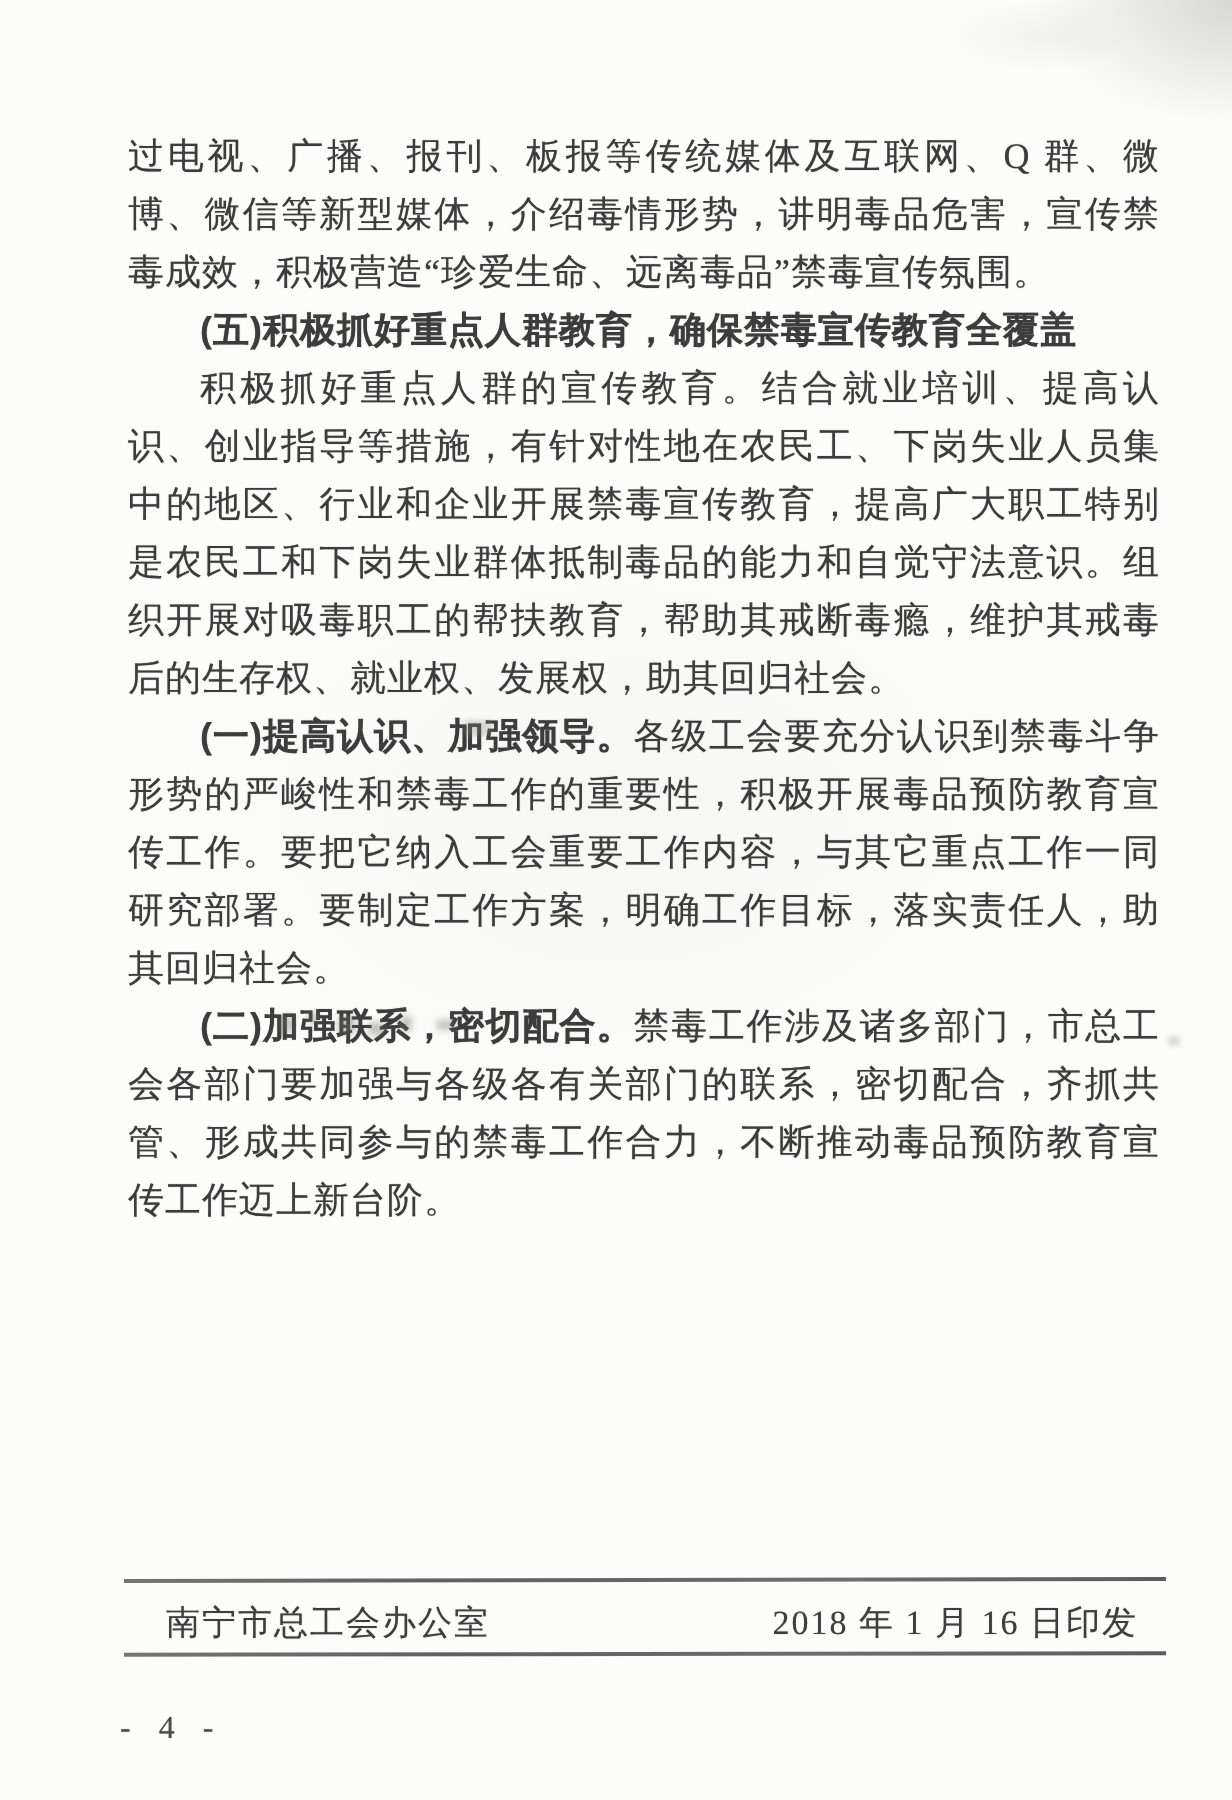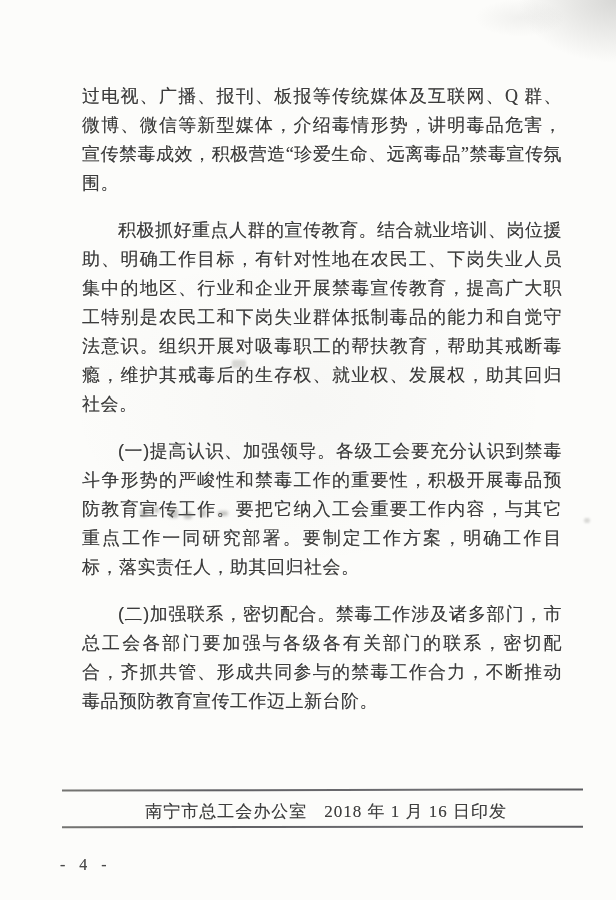--- a/index.html
+++ b/index.html
@@ -29,30 +29,30 @@
     top: 64px;
     width: 516px;
     font-size: 18px;
     line-height: 29px;
     color: #3c3c3c;
     text-align: justify;
     letter-spacing: 0.5px;
     text-shadow: 0 0 0.5px rgba(70,70,70,0.55);
   }
   .content p {
-    margin: 18px;
+    margin: 0;
   }
   .indent {
     text-indent: 2em;
   }
   .sec6 {
     margin-top: 6px !important;
   }
   .lead-bold {
-    font-weight: 400;
+    font-weight: 700;
     font-family: "Liberation Sans", "DejaVu Sans", sans-serif;
     letter-spacing: 0.2px;
   }
   .bold-line {
     font-weight: 700;
     font-family: "Liberation Sans", "DejaVu Sans", sans-serif;
   }
   
   .smudge {
     position: absolute;
@@ -91,21 +91,21 @@
   }
   .rule-top { top: 789px; transform: rotate(-0.12deg); }
   .rule-bottom { top: 826px; transform: rotate(-0.08deg); }
   .footer-row {
     position: absolute;
     left: 62px;
     top: 798px;
     width: 521px;
     height: 26px;
     display: flex;
-    justify-content: center;
+    justify-content: space-between;
     align-items: center;
     font-size: 17px;
     color: #3e3e3e;
     letter-spacing: 1px;
     text-shadow: 0 0 0.5px rgba(70,70,70,0.5);
   }
   .footer-issuer { padding-left: 21px; }
   .footer-date { padding-right: 14px; margin-left: 17px; }
   .page-number {
     position: absolute;
@@ -119,22 +119,23 @@
 </style>
 </head>
 <body>
 
 <div class="page">
 
   <div class="content">
 
     <p>过电视、广播、报刊、板报等传统媒体及互联网、Q 群、微博、微信等新型媒体，介绍毒情形势，讲明毒品危害，宣传禁毒成效，积极营造“珍爱生命、远离毒品”禁毒宣传氛围。</p>
 
+    <p class="indent bold-line">(五)积极抓好重点人群教育，确保禁毒宣传教育全覆盖</p>
 
-    <p class="indent">积极抓好重点人群的宣传教育。结合就业培训、岗位援助、明确工作目标，有针对性地在农民工、下岗失业人员集中的地区、行业和企业开展禁毒宣传教育，提高广大职工特别是农民工和下岗失业群体抵制毒品的能力和自觉守法意识。组织开展对吸毒职工的帮扶教育，帮助其戒断毒瘾，维护其戒毒后的生存权、就业权、发展权，助其回归社会。</p>
+    <p class="indent">积极抓好重点人群的宣传教育。结合就业培训、提高认识、创业指导等措施，有针对性地在农民工、下岗失业人员集中的地区、行业和企业开展禁毒宣传教育，提高广大职工特别是农民工和下岗失业群体抵制毒品的能力和自觉守法意识。组织开展对吸毒职工的帮扶教育，帮助其戒断毒瘾，维护其戒毒后的生存权、就业权、发展权，助其回归社会。</p>
 
 
     <p class="indent"><span class="lead-bold">(一)提高认识、加强领导。</span><span>各级工会要充分认识到禁毒斗争形势的严峻性和禁毒工作的重要性，积极开展毒品预防教育宣传工作。要把它纳入工会重要工作内容，与其它重点工作一同研究部署。要制定工作方案，明确工作目标，落实责任人，助其回归社会。</span></p>
 
     <p class="indent"><span class="lead-bold">(二)加强联系，密切配合。</span><span>禁毒工作涉及诸多部门，市总工会各部门要加强与各级各有关部门的联系，密切配合，齐抓共管、形成共同参与的禁毒工作合力，不断推动毒品预防教育宣传工作迈上新台阶。</span></p>
 
 
   </div>
 
   <div class="smudge smudge-open" style="left:140px; top:503px; width:140px; height:16px;">

